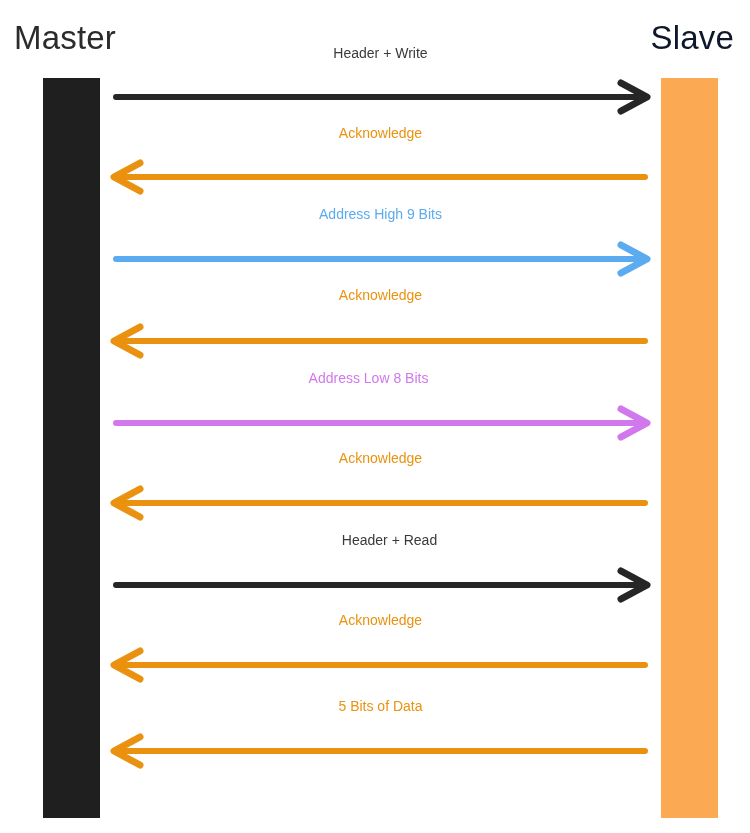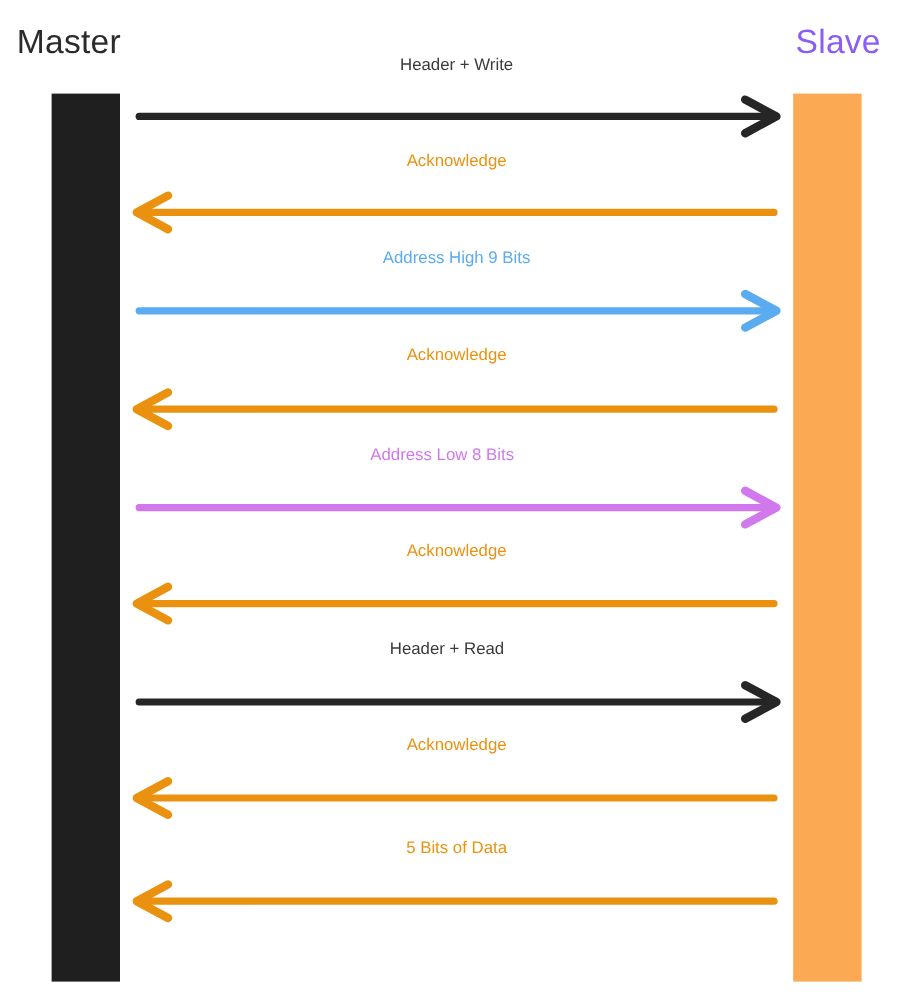--- a/index.html
+++ b/index.html
@@ -16,21 +16,21 @@
     position: relative;
     width: 750px;
     height: 833px;
     background: #ffffff;
     overflow: hidden;
   }
 
   
   .endpoint-title {
     position: absolute;
-    font-size: 28px;
+    font-size: 33px;
     font-weight: 400;
     letter-spacing: 0.2px;
     white-space: nowrap;
     line-height: 1;
   }
   #master-title {
     left: 14px;
     top: 21px;
     color: #2b2b2b;
   }
@@ -83,21 +83,21 @@
     overflow: visible;
   }
 </style>
 </head>
 <body>
 
 <div id="diagram" style="background: rgb(255, 255, 255);">
 
   <div id="master-title" class="endpoint-title">Master</div>
 
-  <div id="slave-title" class="endpoint-title" style="color: #8b5cf6; text-align: center;">Slave</div>
+  <div id="slave-title" class="endpoint-title" style="color: #0f172a; text-align: center;">Slave</div>
 
   <div id="master-bar" class="lifeline" style="background: rgb(31, 31, 31);"></div>
 
   <div id="slave-bar" class="lifeline" style="background: rgb(252, 169, 83);"></div>
 
   <div id="messages-container">
       <div class="message-label" style="top: 46px; left: 116px; width: 529px; color: rgb(58, 58, 58); position: absolute;">Header + Write</div>
       <div class="message-row" style="top: 80px;">
         <svg class="arrow-svg" viewBox="0 0 541 34">
           <line x1="6" y1="17" x2="527" y2="17" stroke="#262626" stroke-width="6" stroke-linecap="round"></line>
@@ -132,21 +132,21 @@
           <path d="M 511 3 L 537 17 L 511 31" fill="none" stroke="#d178ec" stroke-width="7" stroke-linecap="round" stroke-linejoin="round"></path>
         </svg>
       </div>
       <div class="message-label" style="top: 451px; left: 116px; width: 529px; color: rgb(234, 146, 15); position: absolute;">Acknowledge</div>
       <div class="message-row" style="top: 486px;">
         <svg class="arrow-svg" viewBox="0 0 541 34">
           <line x1="14" y1="17" x2="535" y2="17" stroke="#ea920f" stroke-width="6" stroke-linecap="round"></line>
           <path d="M 30 3 L 4 17 L 30 31" fill="none" stroke="#ea920f" stroke-width="7" stroke-linecap="round" stroke-linejoin="round"></path>
         </svg>
       </div>
-      <div class="message-label" style="top: 533px; left: 108px; width: 529px; color: rgb(58, 58, 58); position: absolute;">Header + Read</div>
+      <div class="message-label" style="top: 533px; left: 125px; width: 529px; color: rgb(58, 58, 58); position: absolute;">Header + Read</div>
       <div class="message-row" style="top: 568px;">
         <svg class="arrow-svg" viewBox="0 0 541 34">
           <line x1="6" y1="17" x2="527" y2="17" stroke="#262626" stroke-width="6" stroke-linecap="round"></line>
           <path d="M 511 3 L 537 17 L 511 31" fill="none" stroke="#262626" stroke-width="7" stroke-linecap="round" stroke-linejoin="round"></path>
         </svg>
       </div>
       <div class="message-label" style="top: 613px; left: 116px; width: 529px; color: rgb(234, 146, 15); position: absolute;">Acknowledge</div>
       <div class="message-row" style="top: 648px;">
         <svg class="arrow-svg" viewBox="0 0 541 34">
           <line x1="14" y1="17" x2="535" y2="17" stroke="#ea920f" stroke-width="6" stroke-linecap="round"></line>

